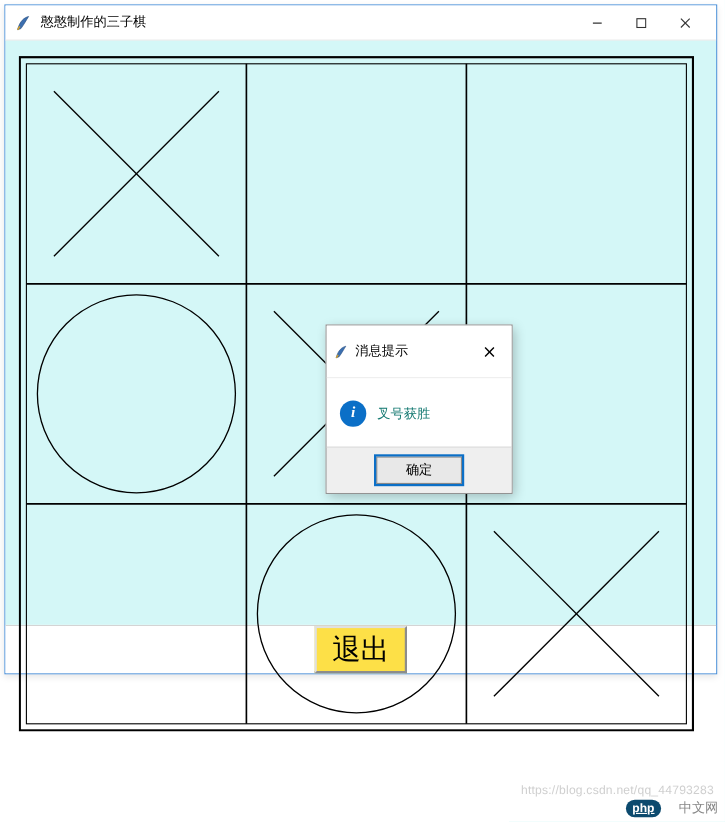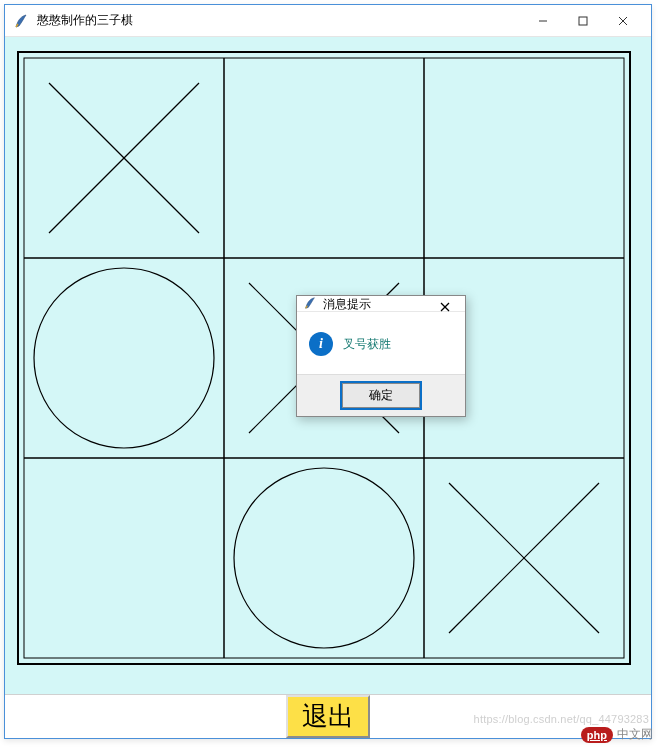--- a/index.html
+++ b/index.html
@@ -9,21 +9,21 @@
       width: 659px;
       height: 747px;
       position: relative;
       overflow: hidden;
     }
     .window {
       position: absolute;
       left: 4px;
       top: 4px;
       width: 648px;
-      height: 735px;
+      height: 609px;
       border: 1px solid #4a90d9;
       background: #fff;
       box-shadow: 0 2px 6px rgba(0,0,0,0.1);
     }
     .titlebar {
       height: 32px;
       background: #fff;
       display: flex;
       align-items: center;
       padding: 0 8px;
@@ -83,23 +83,24 @@
     .dialog {
       position: absolute;
       left: 296px;
       top: 295px;
       width: 170px;
       background: #fff;
       border: 1px solid #888;
       box-shadow: 2px 3px 10px rgba(0,0,0,0.25);
     }
     .dialog-titlebar {
-      height: 16px;
-      background: #fff;
-      display: flex;
+      height: 48px;
+      background: #fff;
+      display: flex;
+      align-items: center;
       padding: 0 6px;
       border-bottom: 1px solid #e8e8e8;
     }
     .dialog-titlebar .feather {
       width: 14px;
       height: 14px;
       margin-right: 6px;
     }
     .dialog-title {
       font-size: 12px;
@@ -158,27 +159,27 @@
     .watermark {
       position: absolute;
       right: 6px;
       bottom: 4px;
       display: flex;
       align-items: center;
       font-size: 12px;
       color: #888;
     }
     .php-badge {
-      background: #b91c1c;
+      background: #0c4a6e;
       color: #fff;
       font-weight: bold;
       font-size: 11px;
       padding: 2px 6px;
       border-radius: 10px;
-      margin-right: 4px;
+      margin-right: 16px;
       text-decoration: underline;
     }
     .blog-url {
       position: absolute;
       right: 10px;
       bottom: 22px;
       font-size: 11px;
       color: rgba(160,160,160,0.5);
       letter-spacing: 0.2px;
     }

